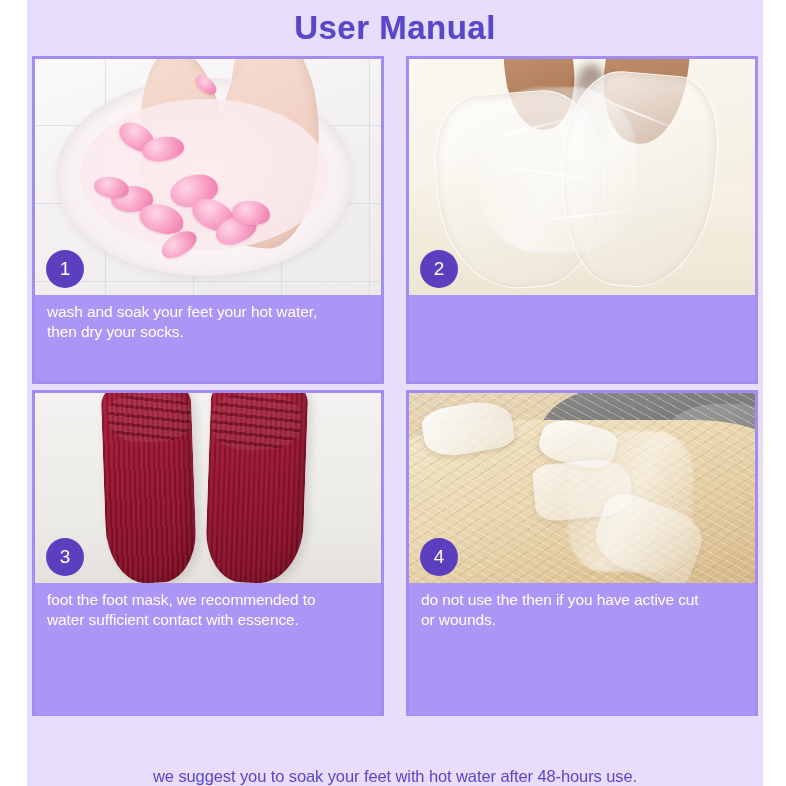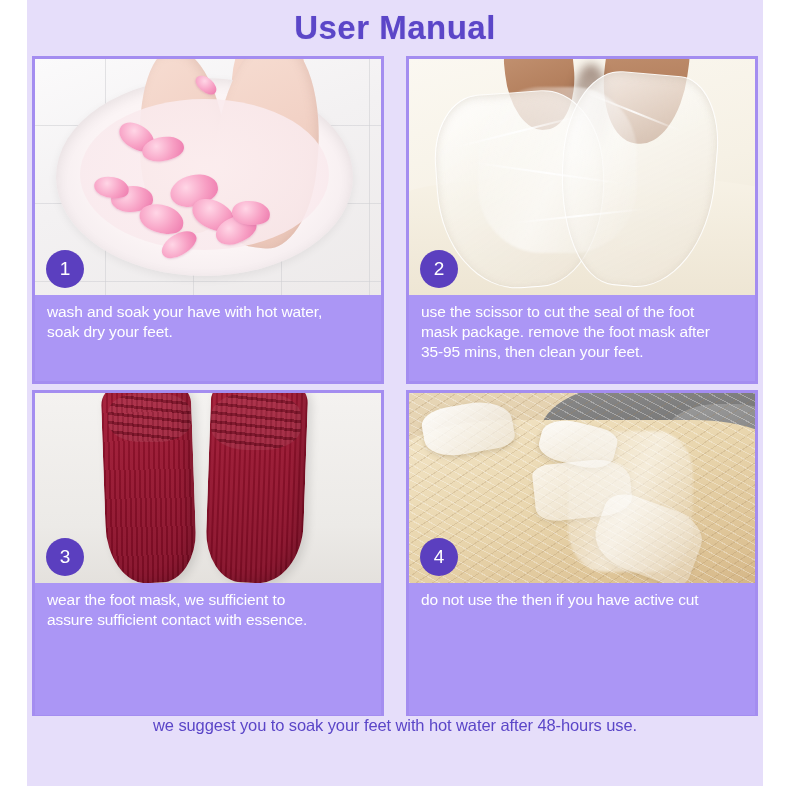--- a/index.html
+++ b/index.html
@@ -136,21 +136,21 @@
 
   
   .footer {
     position: absolute;
     left: 0;
     bottom: 0;
     width: 736px;
     height: 70px;
     background: #e6defa;
     display: flex;
-    align-items: flex-start;
+    align-items: flex-end;
     justify-content: center;
   }
   .footer-text {
     font-size: 16.5px;
     color: #5b46c8;
     font-family: "Liberation Sans", sans-serif;
     letter-spacing: -0.1px;
   }
 
   
@@ -337,76 +337,72 @@
           <div class="petal" style="left:52%;top:67%;width:12%;height:11%;transform:rotate(-20deg);"></div>
           <div class="petal" style="left:24%;top:28%;width:11%;height:10%;transform:rotate(34deg);"></div>
           <div class="petal" style="left:31%;top:33%;width:12%;height:10%;transform:rotate(-8deg);"></div>
           <div class="petal" style="left:17%;top:50%;width:10%;height:9%;transform:rotate(12deg);"></div>
           <div class="petal" style="left:57%;top:60%;width:11%;height:10%;transform:rotate(8deg);"></div>
           <div class="petal" style="left:46%;top:8%;width:7%;height:6%;transform:rotate(40deg);"></div>
           <div class="petal" style="left:36%;top:74%;width:11%;height:9%;transform:rotate(-30deg);"></div>
           <div class="badge">1</div>
         </div>
         <div class="caption">
-          <span class="caption-line">wash and soak your have with hot water,</span>
-          <span class="caption-line"> soak dry your feet.</span>
+          <span class="caption-line">wash and soak your feet your hot water,</span>
+          <span class="caption-line"> then dry your socks.</span>
         </div>
       </div>
 
       <div class="panel">
         <div class="photo p2">
           <div class="surface"></div>
           <div class="leg-a"></div>
           <div class="leg-b"></div>
           <div class="shadow-gap"></div>
           <div class="bootie-a"></div>
           <div class="bootie-b"></div>
           <div class="crinkle" style="left:12%;top:30%;width:40%;transform:rotate(-14deg);"></div>
           <div class="crinkle" style="left:18%;top:48%;width:44%;transform:rotate(8deg);"></div>
           <div class="crinkle" style="left:30%;top:66%;width:38%;transform:rotate(-6deg);"></div>
           <div class="crinkle" style="left:50%;top:22%;width:30%;transform:rotate(22deg);"></div>
           <div class="sheen" style="left:20%;top:12%;width:46%;height:70%;border-radius:40%;"></div>
           <div class="badge">2</div>
         </div>
-        <div class="caption">
-          <span class="caption-line">use the scissor to cut the seal of the foot</span>
-          <span class="caption-line">mask package. remove the foot mask after</span>
-          <span class="caption-line">35-95 mins, then clean your feet.</span>
-        </div>
       </div>
 
       <div class="panel tall">
         <div class="photo p3">
           <div class="sock-l"></div>
           <div class="sock-r"></div>
           <div class="cuff cuff-l"></div>
           <div class="cuff cuff-r"></div>
           <div class="badge">3</div>
         </div>
         <div class="caption">
-          <span class="caption-line">wear the foot mask, we sufficient to</span>
-          <span class="caption-line">assure sufficient contact with essence.</span>
+          <span class="caption-line">foot the foot mask, we recommended to</span>
+          <span class="caption-line">water sufficient contact with essence.</span>
         </div>
       </div>
 
       <div class="panel tall">
         <div class="photo p4">
           <div class="cushion"></div>
           <div class="cushion2"></div>
           <div class="skin"></div>
           <div class="texture"></div>
           <div class="flake" style="left:4%;top:6%;width:26%;height:26%;border-radius:30% 46% 22% 40%;transform:rotate(-10deg);"></div>
           <div class="flake" style="left:38%;top:16%;width:22%;height:22%;border-radius:44% 26% 40% 30%;transform:rotate(14deg);"></div>
           <div class="flake" style="left:36%;top:36%;width:28%;height:30%;border-radius:18% 40% 30% 24%;transform:rotate(-6deg);opacity:.75;"></div>
           <div class="flake" style="left:54%;top:58%;width:30%;height:38%;border-radius:26% 34% 20% 40%;transform:rotate(20deg);opacity:.6;"></div>
           <div class="sheen" style="left:46%;top:20%;width:36%;height:74%;border-radius:30%;"></div>
           <div class="badge">4</div>
         </div>
         <div class="caption">
           <span class="caption-line">do not use the then if you have active cut</span>
+          <span class="caption-line"> or wounds.</span>
         </div>
       </div>
 
     </div>
 
     <div class="footer">
       <div class="footer-text">we suggest you to soak your feet with hot water after 48-hours use.</div>
     </div>
 
   </div>

